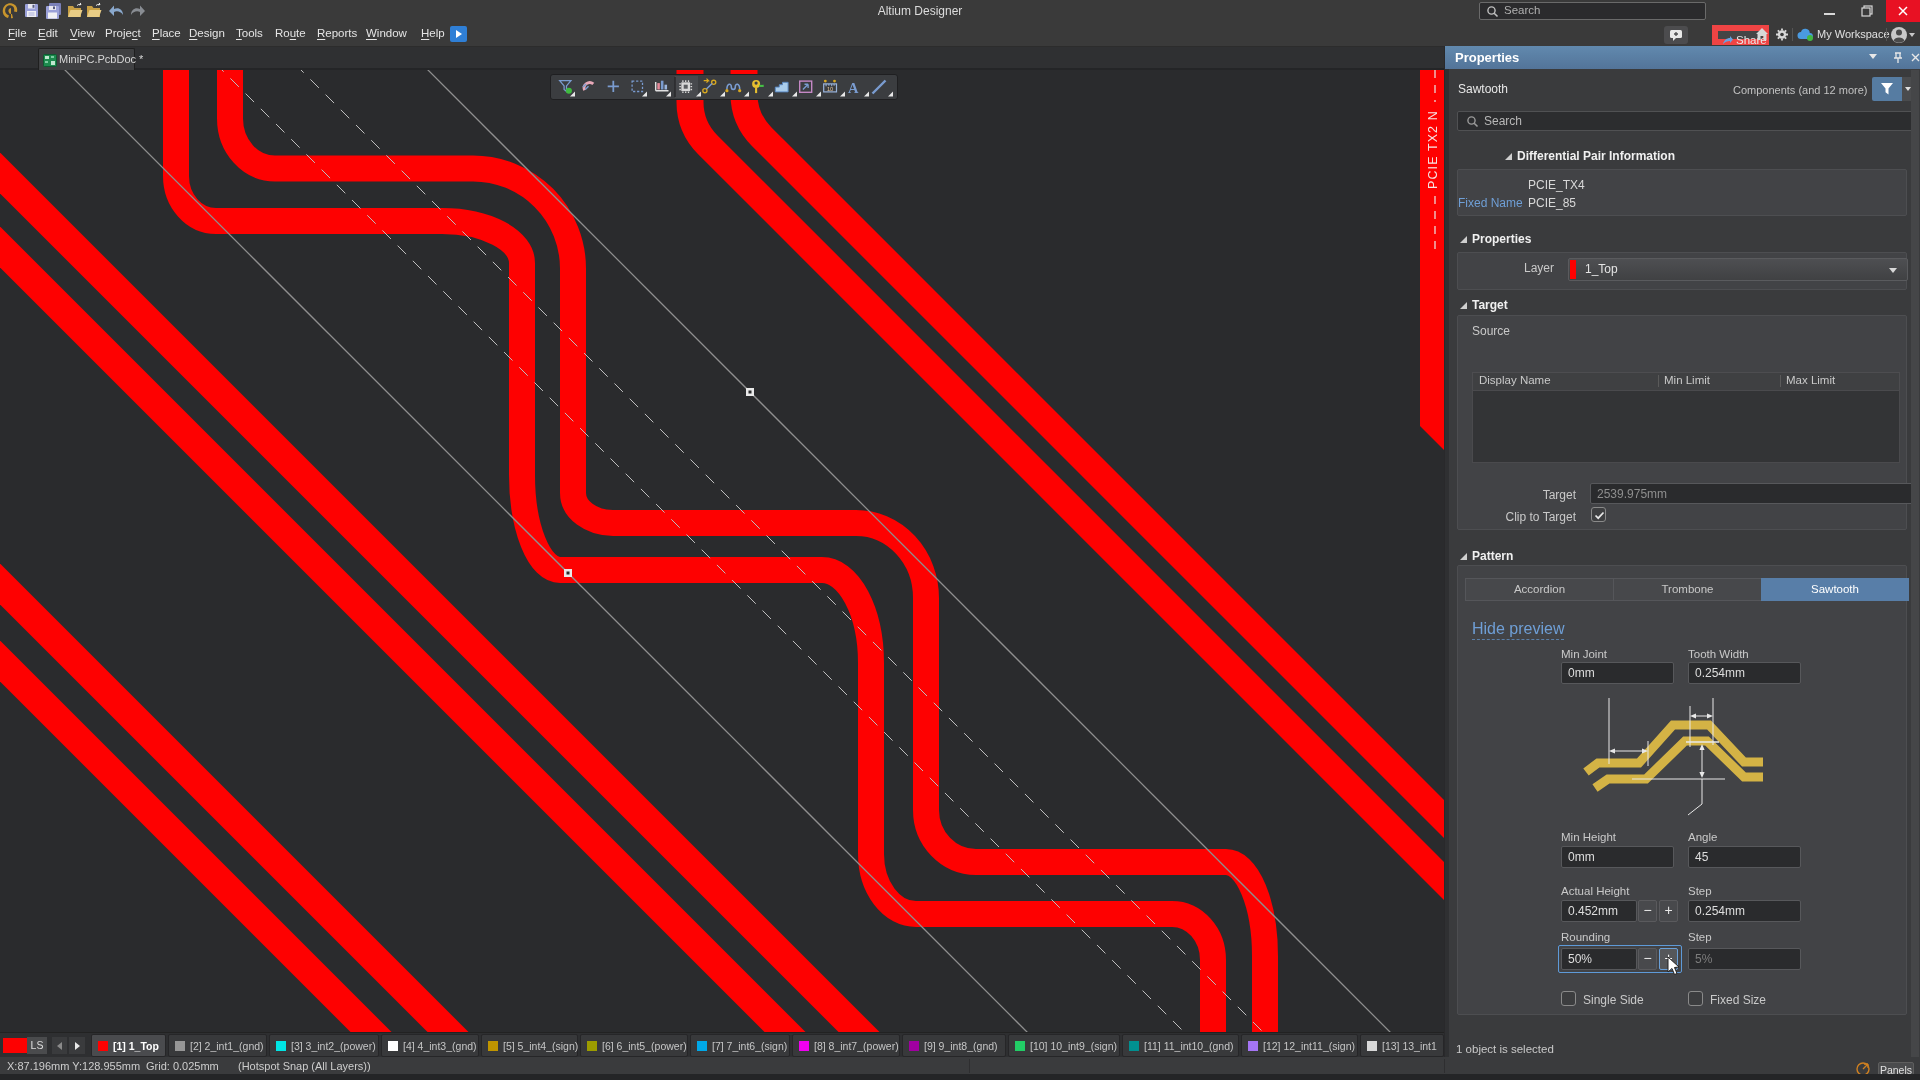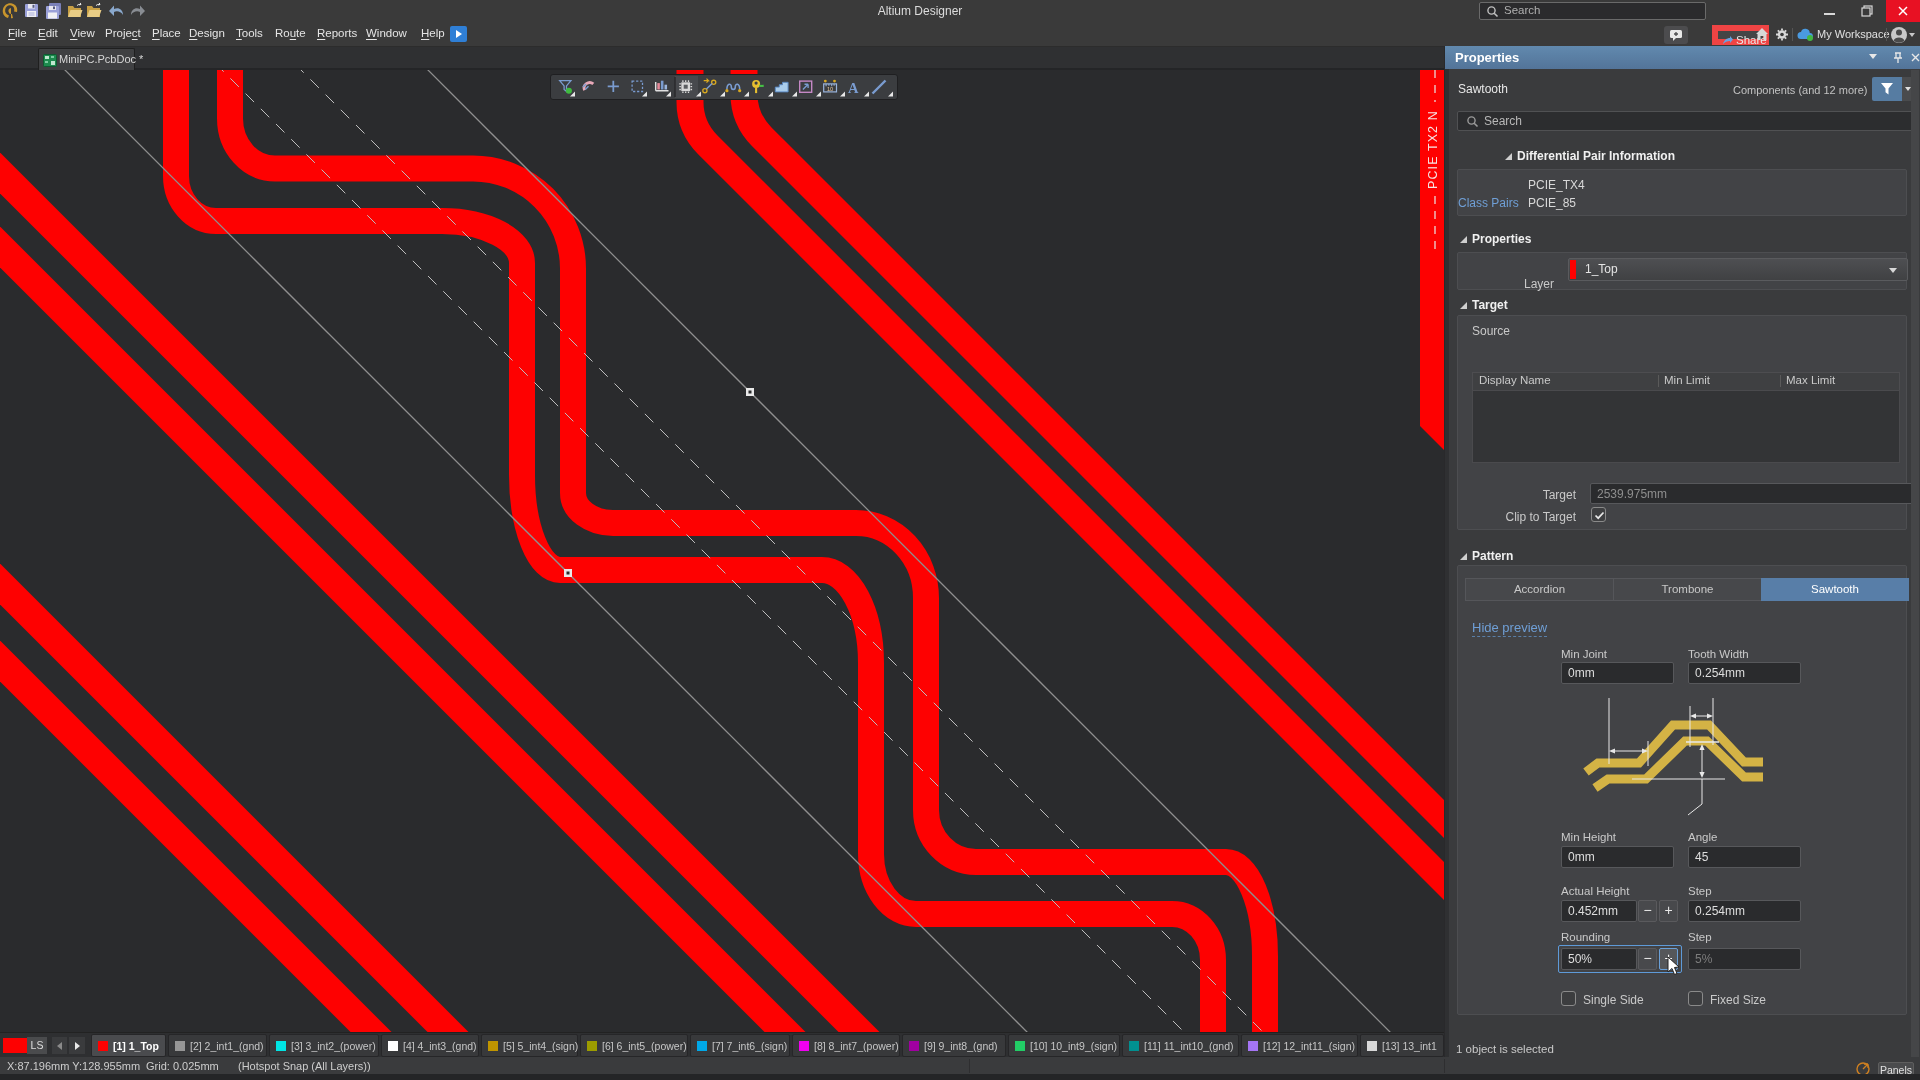--- a/index.html
+++ b/index.html
@@ -376,27 +376,27 @@
       <svg class="abs" style="left:8px;top:3px" width="13" height="13" viewBox="0 0 13 13">
           <circle cx="5.5" cy="5.5" r="3.6" fill="none" stroke="#9a9a9a" stroke-width="1.4"></circle>
           <line x1="8.2" y1="8.2" x2="11.5" y2="11.5" stroke="#9a9a9a" stroke-width="1.6"></line>
         </svg>
       <div class="abs" style="left:26px;top:2px;color:#b8b8b8;font-size:12px;">Search</div>
     </div>
 
     <div class="sechead" style="left:27px;top:103px;margin-left:45px;">Differential Pair Information</div>
     <div class="gbox" style="left:12px;top:123px;width:450px;height:47px;">
       <div class="lbl" style="left:70px;top:8px;color:#d8d8d8;">PCIE_TX4</div>
-      <div class="lbl" style="left:0px;top:26px;width:59px;text-align:right;color:#6f9fd6;">Class Pairs</div>
+      <div class="lbl" style="left:0px;top:26px;width:59px;text-align:right;color:#6f9fd6;">Fixed Name</div>
       <div class="lbl" style="left:70px;top:26px;color:#d8d8d8;">PCIE_85</div>
     </div>
 
     <div class="sechead" style="left:27px;top:186px;">Properties</div>
     <div class="gbox" style="left:12px;top:206px;width:450px;height:38px;">
-      <div class="lbl" style="left:40px;top:8px;width:56px;text-align:right;margin-top:16px;">Layer</div>
+      <div class="lbl" style="left:40px;top:8px;width:56px;text-align:right;">Layer</div>
       <div class="abs" style="left:110px;top:5px;width:340px;height:23px;background:linear-gradient(#4e4f52,#404143);border:1px solid #5a5b5e;border-radius:2px;">
         <div class="abs" style="left:1px;top:1px;width:6px;height:19px;background:#fe0101;"></div>
         <div class="abs" style="left:16px;top:3px;color:#e4e4e4;font-size:12px;">1_Top</div>
         <div class="abs" style="left:320px;top:9px;width:0;height:0;border-left:4.5px solid transparent;border-right:4.5px solid transparent;border-top:5px solid #d8d8d8;"></div>
       </div>
     </div>
 
     <div class="sechead" style="left:27px;top:252px;">Target</div>
     <div class="gbox" style="left:12px;top:269px;width:450px;height:215px;">
       <div class="lbl" style="left:14px;top:8px;">Source</div>
@@ -418,21 +418,21 @@
       </div>
     </div>
 
     <div class="sechead" style="left:27px;top:503px;">Pattern</div>
     <div class="gbox" style="left:12px;top:519px;width:450px;height:450px;">
       <div class="abs" style="left:7px;top:12px;width:444px;height:23px;">
         <div class="tabbtn" style="left:0;width:149px;line-height:21px;">Accordion</div>
         <div class="tabbtn" style="left:148px;width:149px;line-height:21px;">Trombone</div>
         <div class="tabbtn sel" style="left:296px;width:148px;line-height:21px;">Sawtooth</div>
       </div>
-      <div class="abs" style="left:14px;top:54px;color:#6f9fd6;font-size:13px;border-bottom:1px dashed #5a7fa8;padding-bottom:1px;">Hide preview</div>
+      <div class="abs" style="left:14px;top:54px;color:#6f9fd6;font-size:16px;border-bottom:1px dashed #5a7fa8;padding-bottom:1px;">Hide preview</div>
       <div class="lbl" style="left:103px;top:82px;font-size:11.5px;">Min Joint</div>
       <div class="lbl" style="left:230px;top:82px;font-size:11.5px;">Tooth Width</div>
       <div class="inp" style="left:103px;top:96px;width:113px;height:22px;">0mm</div>
       <div class="inp" style="left:230px;top:96px;width:113px;height:22px;">0.254mm</div>
       <svg class="abs" style="left:74px;top:125px" width="350" height="135" viewBox="0 0 350 135">
         <g fill="none" stroke="#d4b345" stroke-width="9">
           <path d="M54,81 L66,72 H107 L141,34 H177 L212,71 H231"></path>
           <path d="M63,97 L76,88 H114 L153,50 H175 L212,86 H231"></path>
         </g>
         <g stroke="#e8e8e8" stroke-width="1" fill="none" transform="translate(10,0)">

